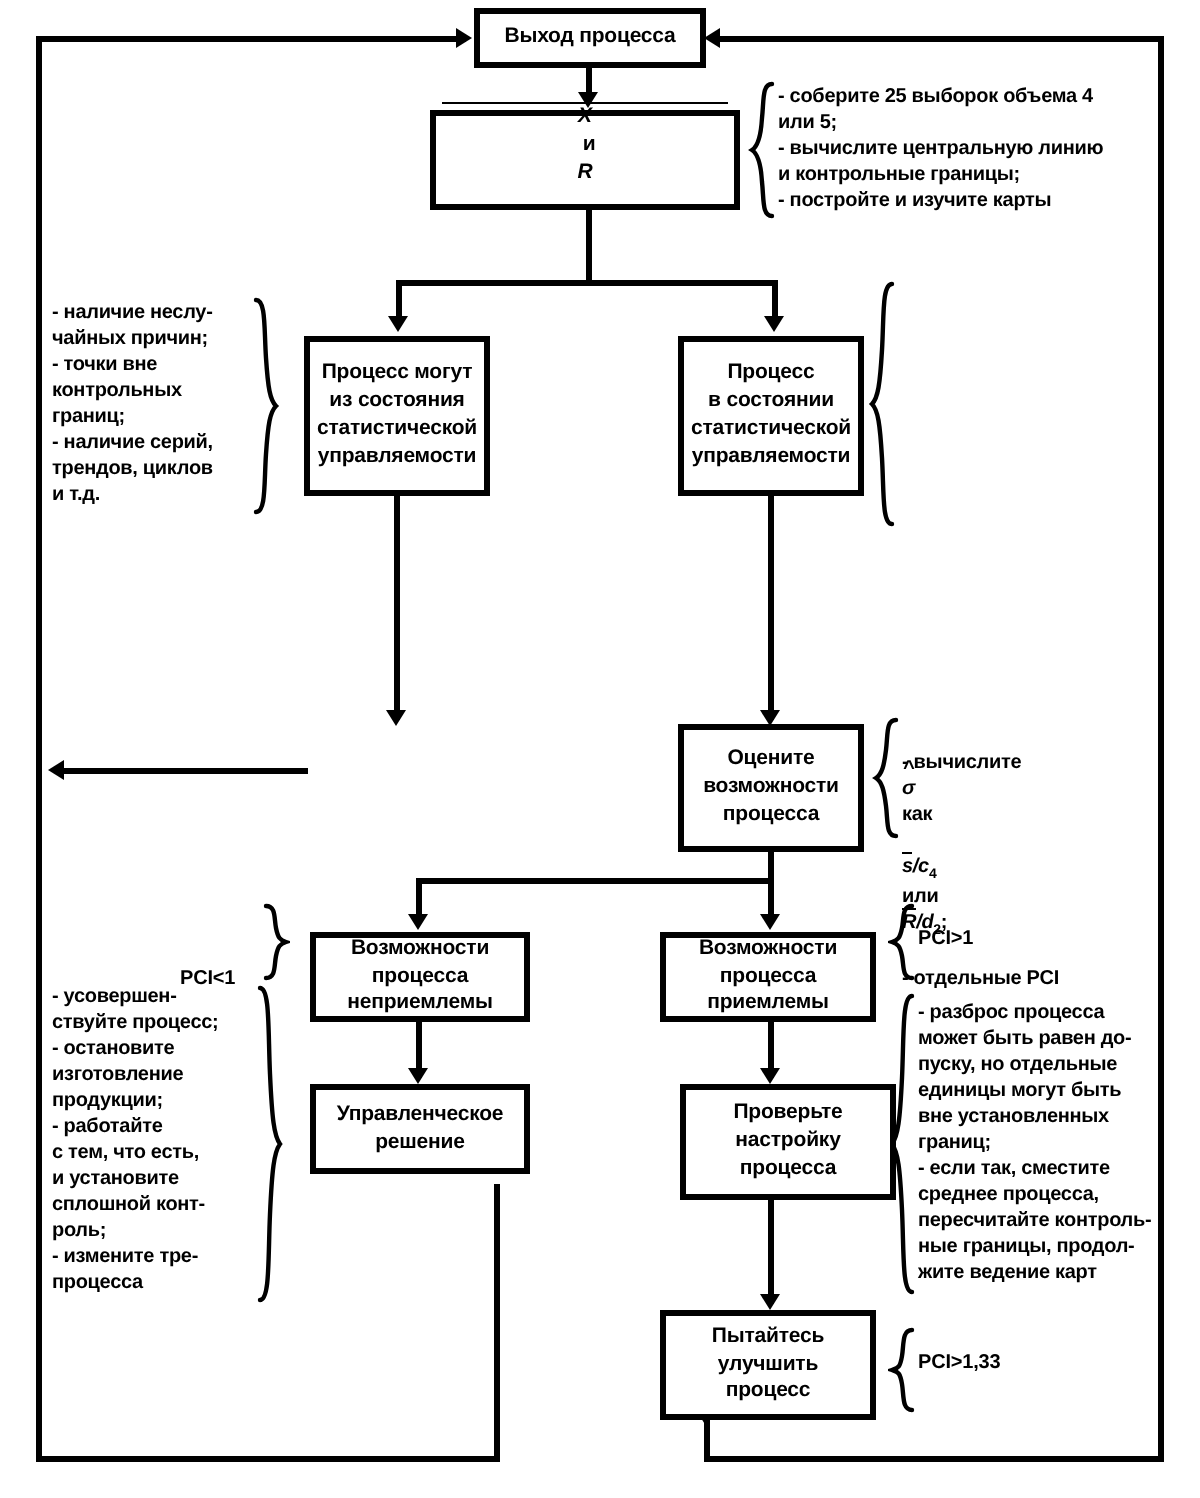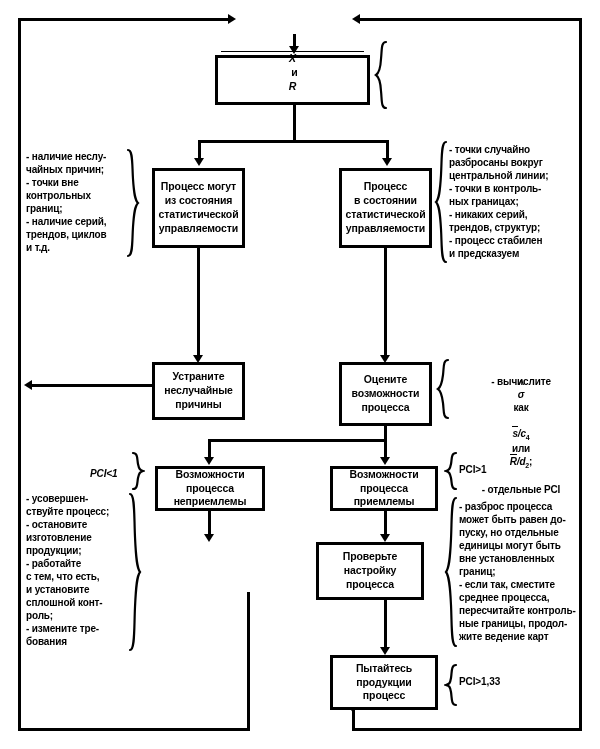--- a/index.html
+++ b/index.html
@@ -98,35 +98,43 @@
 
   <div class="ln lnv" style="left:247px;top:592px;height:139px;"></div>
 
   <div class="ln lnh" style="left:360px;top:18px;width:222px;"></div>
   <div class="ar ar-l" style="left:352px;top:14px;"></div>
   <div class="ln lnv" style="left:579px;top:18px;height:713px;"></div>
   <div class="ln lnh" style="left:352px;top:728px;width:230px;"></div>
   <div class="ln lnv" style="left:352px;top:710px;height:21px;"></div>
   <div class="ar ar-d" style="left:348px;top:705px;"></div>
 
+  <div class="box" style="left:237px;top:4px;width:116px;height:30px;">
+    <span>Выход процесса</span>
+  </div>
 
   <div class="ln lnv" style="left:293px;top:34px;height:16px;"></div>
   <div class="ar ar-d" style="left:289px;top:46px;"></div>
 
   <div class="box" style="left:215px;top:55px;width:155px;height:50px;">
     <span>
       <span class="ovl it">X</span><span style="margin:0 2px;">и</span><span class="it">R</span><br>
     </span>
   </div>
 
   <div class="brace" style="left:374px;top:40px;">
     <svg width="14" height="70" viewBox="0 0 14 70">
       <path d="M12 2 C7 2 8 10 7 19 C6.5 28 5 33 2 35 C5 37 6.5 42 7 51 C8 60 7 68 12 68" fill="none" stroke="#000" stroke-width="2.2" stroke-linecap="round"></path>
     </svg>
   </div>
+  <div class="note r" style="left:389px;top:42px;width:206px;">- соберите 25 выборок объема 4
+или 5;
+- вычислите центральную линию
+и контрольные границы;
+- постройте и изучите карты</div>
 
   <div class="ln lnv" style="left:293px;top:105px;height:38px;"></div>
   <div class="ln lnh" style="left:198px;top:140px;width:191px;"></div>
   <div class="ln lnv" style="left:198px;top:140px;height:22px;"></div>
   <div class="ar ar-d" style="left:194px;top:158px;"></div>
   <div class="ln lnv" style="left:386px;top:140px;height:22px;"></div>
   <div class="ar ar-d" style="left:382px;top:158px;"></div>
 
   <div class="box" style="left:152px;top:168px;width:93px;height:80px;">
     <span style="white-space:pre-line;">Процесс могут
@@ -154,56 +162,42 @@
     <svg width="14" height="110" viewBox="0 0 14 110">
       <path d="M2 2 C7 2 6 16 7 31 C8 46 9 52 12 55 C9 58 8 64 7 79 C6 94 7 108 2 108" fill="none" stroke="#000" stroke-width="2.2" stroke-linecap="round"></path>
     </svg>
   </div>
 
   <div class="brace" style="left:434px;top:140px;">
     <svg width="14" height="124" viewBox="0 0 14 124">
       <path d="M12 2 C7 2 8 18 7 35 C6 52 5 59 2 62 C5 65 6 72 7 89 C8 106 7 122 12 122" fill="none" stroke="#000" stroke-width="2.2" stroke-linecap="round"></path>
     </svg>
   </div>
-  <div class="note r" style="left:449px;top:143px;width:128px;">- точки случайно
-разбросаны вокруг
-центральной линии;
-- точки в контроль-
-ных границах;
-- никаких серий,
-трендов, структур;
-- процесс стабилен
-и предсказуем</div>
 
   <div class="ln lnv" style="left:197px;top:248px;height:112px;"></div>
   <div class="ar ar-d" style="left:193px;top:355px;"></div>
   <div class="ln lnv" style="left:384px;top:248px;height:112px;"></div>
   <div class="ar ar-d" style="left:380px;top:355px;"></div>
 
-  <div class="box" style="left:152px;top:362px;width:93px;height:58px;">
-    <span style="white-space:pre-line;">Устраните
-неслучайные
-причины</span>
-  </div>
 
   <div class="ln lnh" style="left:30px;top:384px;width:124px;"></div>
   <div class="ar ar-l" style="left:24px;top:380px;"></div>
 
   <div class="box" style="left:339px;top:362px;width:93px;height:64px;justify-content:center;">
     <span style="white-space:pre-line;">Оцените
 возможности
 процесса</span>
   </div>
 
   <div class="brace" style="left:436px;top:358px;">
     <svg width="14" height="62" viewBox="0 0 14 62">
       <path d="M12 2 C7 2 8 9 7 17 C6 25 5 29 2 31 C5 33 6 37 7 45 C8 53 7 60 12 60" fill="none" stroke="#000" stroke-width="2.2" stroke-linecap="round"></path>
     </svg>
   </div>
-  <div class="note r" style="left:451px;top:362px;width:140px;text-align:center;">
+  <div class="note r" style="left:451px;top:362px;width:140px;">
     <span>- вычислите</span>
     <span class="hatt it">σ</span>
     <span>как</span><br>
     <span class="ovl it">s</span><span class="it">/c</span><sub>4</sub>
     <span>или</span>
     <span class="ovl it">R</span><span class="it">/d</span><sub>2</sub><span>;</span><br>
     <span>- отдельные PCI</span>
   </div>
 
   <div class="ln lnv" style="left:384px;top:420px;height:22px;"></div>
@@ -212,21 +206,21 @@
   <div class="ar ar-d" style="left:204px;top:457px;"></div>
   <div class="ln lnv" style="left:384px;top:439px;height:22px;"></div>
   <div class="ar ar-d" style="left:380px;top:457px;"></div>
 
   <div class="box" style="left:155px;top:466px;width:110px;height:45px;">
     <span style="white-space:pre-line;">Возможности
 процесса
 неприемлемы</span>
   </div>
 
-  <div class="tag" style="left:90px;top:468px;font-style:italic;">PCI&lt;1</div>
+  <div class="tag" style="left:90px;top:484px;">PCI&lt;1</div>
   <div class="brace" style="left:131px;top:451px;">
     <svg width="14" height="40" viewBox="0 0 14 40">
       <path d="M2 2 C7 2 6 8 7 13 C8 18 9 19 12 20 C9 21 8 22 7 27 C6 32 7 38 2 38" fill="none" stroke="#000" stroke-width="2.2" stroke-linecap="round"></path>
     </svg>
   </div>
 
   <div class="box" style="left:330px;top:466px;width:108px;height:45px;">
     <span style="white-space:pre-line;">Возможности
 процесса
 приемлемы</span>
@@ -243,21 +237,21 @@
 ствуйте процесс;
 - остановите
 изготовление
 продукции;
 - работайте
 с тем, что есть,
 и установите
 сплошной конт-
 роль;
 - измените тре-
-бования</div>
+процесса</div>
   <div class="brace" style="left:128px;top:492px;">
     <svg width="14" height="160" viewBox="0 0 14 160">
       <path d="M2 2 C7 2 6 23 7 45 C8 67 9 76 12 80 C9 84 8 93 7 115 C6 137 7 158 2 158" fill="none" stroke="#000" stroke-width="2.2" stroke-linecap="round"></path>
     </svg>
   </div>
 
   <div class="brace" style="left:444px;top:496px;">
     <svg width="14" height="152" viewBox="0 0 14 152">
       <path d="M12 2 C7 2 8 22 7 43 C6 64 5 72 2 76 C5 80 6 88 7 109 C8 130 7 150 12 150" fill="none" stroke="#000" stroke-width="2.2" stroke-linecap="round"></path>
     </svg>
@@ -272,33 +266,37 @@
 среднее процесса,
 пересчитайте контроль-
 ные границы, продол-
 жите ведение карт</div>
 
   <div class="ln lnv" style="left:208px;top:511px;height:28px;"></div>
   <div class="ar ar-d" style="left:204px;top:534px;"></div>
   <div class="ln lnv" style="left:384px;top:511px;height:28px;"></div>
   <div class="ar ar-d" style="left:380px;top:534px;"></div>
 
-
-  <div class="box" style="left:316px;top:542px;width:108px;height:58px;">
+  <div class="box" style="left:155px;top:542px;width:110px;height:45px;">
+    <span style="white-space:pre-line;">Управленческое
+решение</span>
+  </div>
+
+  <div class="box" style="left:340px;top:542px;width:108px;height:58px;">
     <span style="white-space:pre-line;">Проверьте
 настройку
 процесса</span>
   </div>
 
   <div class="ln lnv" style="left:384px;top:600px;height:52px;"></div>
   <div class="ar ar-d" style="left:380px;top:647px;"></div>
 
   <div class="box" style="left:330px;top:655px;width:108px;height:55px;">
     <span style="white-space:pre-line;">Пытайтесь
-продукции
+улучшить
 процесс</span>
   </div>
 
   <div class="brace" style="left:444px;top:663px;">
     <svg width="14" height="44" viewBox="0 0 14 44">
       <path d="M12 2 C7 2 8 9 7 15 C6 21 5 21 2 22 C5 23 6 23 7 29 C8 35 7 42 12 42" fill="none" stroke="#000" stroke-width="2.2" stroke-linecap="round"></path>
     </svg>
   </div>
   <div class="tag" style="left:459px;top:676px;">PCI&gt;1,33</div>
 

